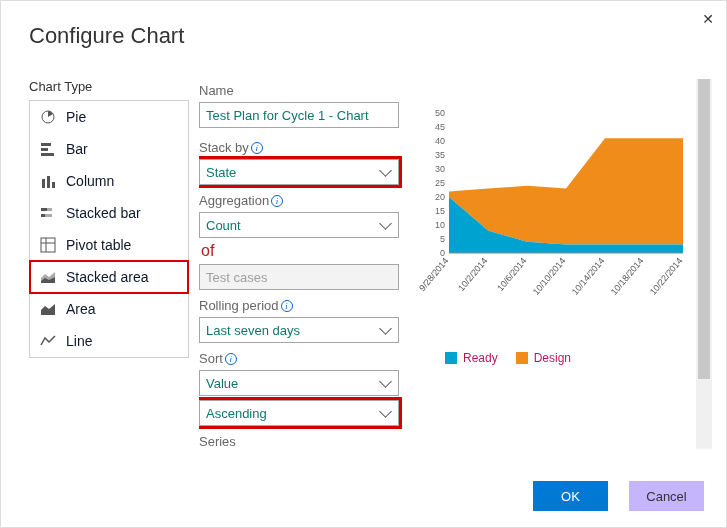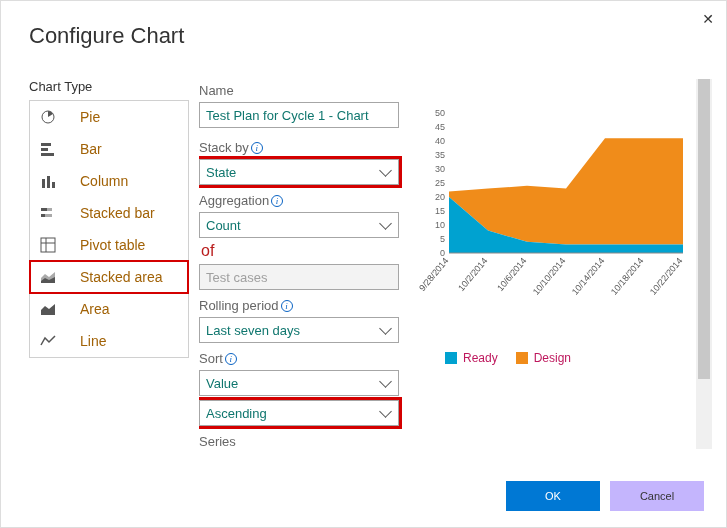--- a/index.html
+++ b/index.html
@@ -3,42 +3,42 @@
 <meta charset="utf-8">
 <style>
   * { box-sizing: border-box; font-family: "Segoe UI", Arial, sans-serif; }
   body { margin: 0; width: 727px; height: 528px; background: #fff; position: relative; border: 1px solid #ddd; }
   .close { position: absolute; top: 10px; right: 12px; font-size: 14px; color: #333; cursor: pointer; font-weight: 300; }
   h1 { font-size: 22px; font-weight: 300; color: #333; margin: 22px 0 0 28px; }
   .content { position: absolute; top: 78px; left: 28px; right: 14px; bottom: 70px; display: flex; }
   .left { width: 160px; }
   .left-label { font-size: 13px; color: #333; margin-bottom: 6px; }
   .ct-list { border: 1px solid #d0d0d0; }
-  .ct-item { display: flex; align-items: center; gap: 24px; padding: 8px 10px; font-size: 14px; color: #a16207; cursor: pointer; }
+  .ct-item { display: flex; align-items: center; gap: 10px; padding: 8px 10px; font-size: 14px; color: #0f172a; cursor: pointer; }
   .ct-item svg { width: 16px; height: 16px; flex: 0 0 16px; }
   .ct-item.selected { outline: 2px solid #d40000; outline-offset: -1px; }
   .mid { width: 220px; margin-left: 10px; font-size: 13px; color: #555; overflow: hidden; }
   .fld-label { color: #666; margin-top: 4px; font-size: 13px; display: flex; align-items: center; gap: 2px; }
   .info { width: 12px; height: 12px; border: 1px solid #0b64c4; border-radius: 50%; display: inline-flex; align-items: center; justify-content: center; font-size: 9px; color: #0b64c4; font-style: italic; font-family: Georgia, serif; }
   .inp, .sel { width: 200px; height: 26px; border: 1px solid #a6a6a6; background: #fff; font-size: 13px; padding: 0 6px; color: #0f766e; margin-top: 4px; margin-bottom: 8px; }
   .sel { position: relative; display: flex; align-items: center; cursor: pointer; }
   .sel::after { content: ""; position: absolute; right: 8px; top: 9px; width: 8px; height: 8px; border-right: 1px solid #555; border-bottom: 1px solid #555; transform: rotate(45deg); transform-origin: center; margin-top: -3px; }
   .sel.disabled { background: #f3f3f3; color: #a0a0a0; }
   .sel.disabled::after { display: none; }
   .hl { outline: 3px solid #d40000; outline-offset: 0; }
   .of { font-size: 16px; color: #b91c1c; margin: -4px 0 2px 2px; }
   .right { flex: 1; margin-left: 6px; position: relative; }
   .scrollbar { position: absolute; right: 0; top: 0; width: 16px; height: 370px; background: #f0f0f0; }
   .scrollbar .thumb { position: absolute; top: 0; left: 2px; width: 12px; height: 300px; background: #c8c8c8; }
   .chart-area { position: absolute; left: 0; top: 30px; right: 22px; height: 200px; }
   .legend { position: absolute; left: 20px; top: 272px; display: flex; gap: 18px; font-size: 12px; color: #be185d; }
   .legend span { display: flex; align-items: center; gap: 6px; }
   .sw { width: 12px; height: 12px; display: inline-block; }
   .footer { position: absolute; bottom: 16px; right: 22px; display: flex; gap: 10px; }
-  .btn { width: 94px; height: 30px; display: flex; align-items: center; justify-content: center; font-size: 11px; cursor: pointer; border: none; }
+  .btn { width: 75px; height: 30px; display: flex; align-items: center; justify-content: center; font-size: 13px; cursor: pointer; border: none; margin-left: 11px; }
   .btn.primary { background: #0078d4; color: #fff; }
   .btn.secondary { background: #c4b5fd; color: #333; }
 </style>
 </head>
 <body>
 
 <div class="close">✕</div>
 <h1>Configure Chart</h1>
 
 <div class="content">

